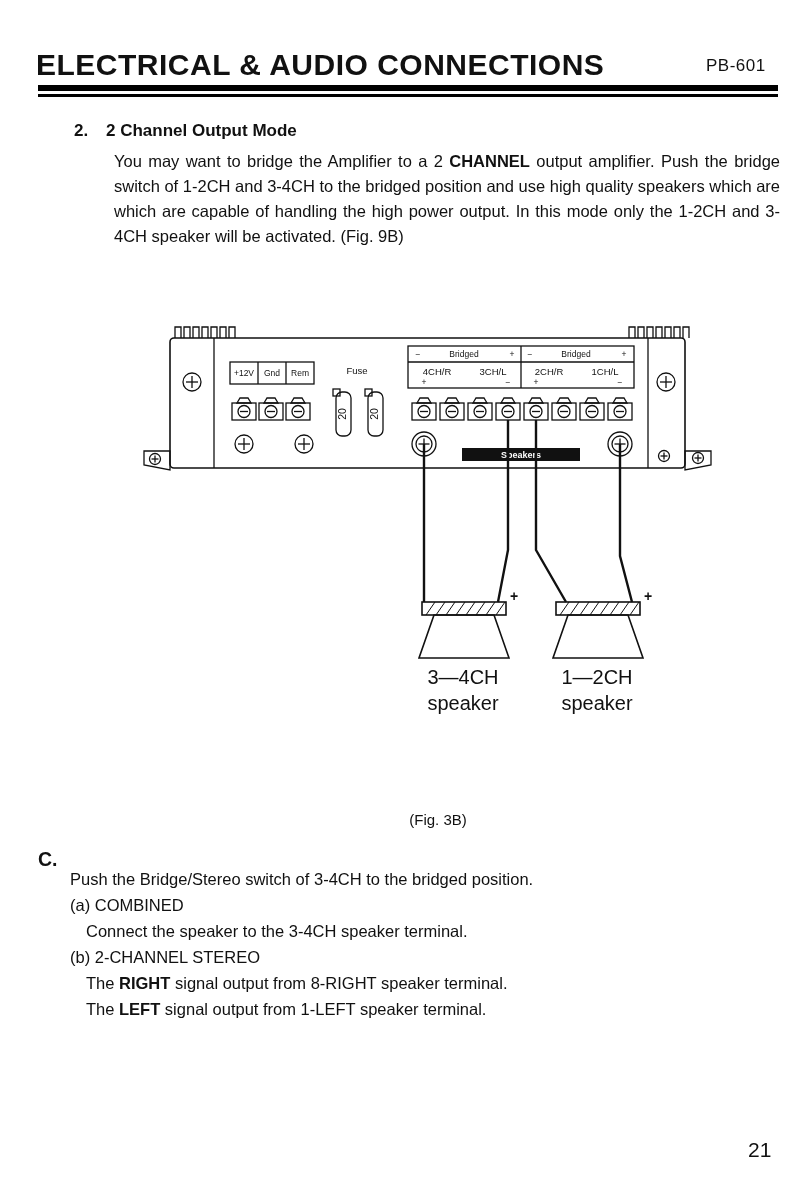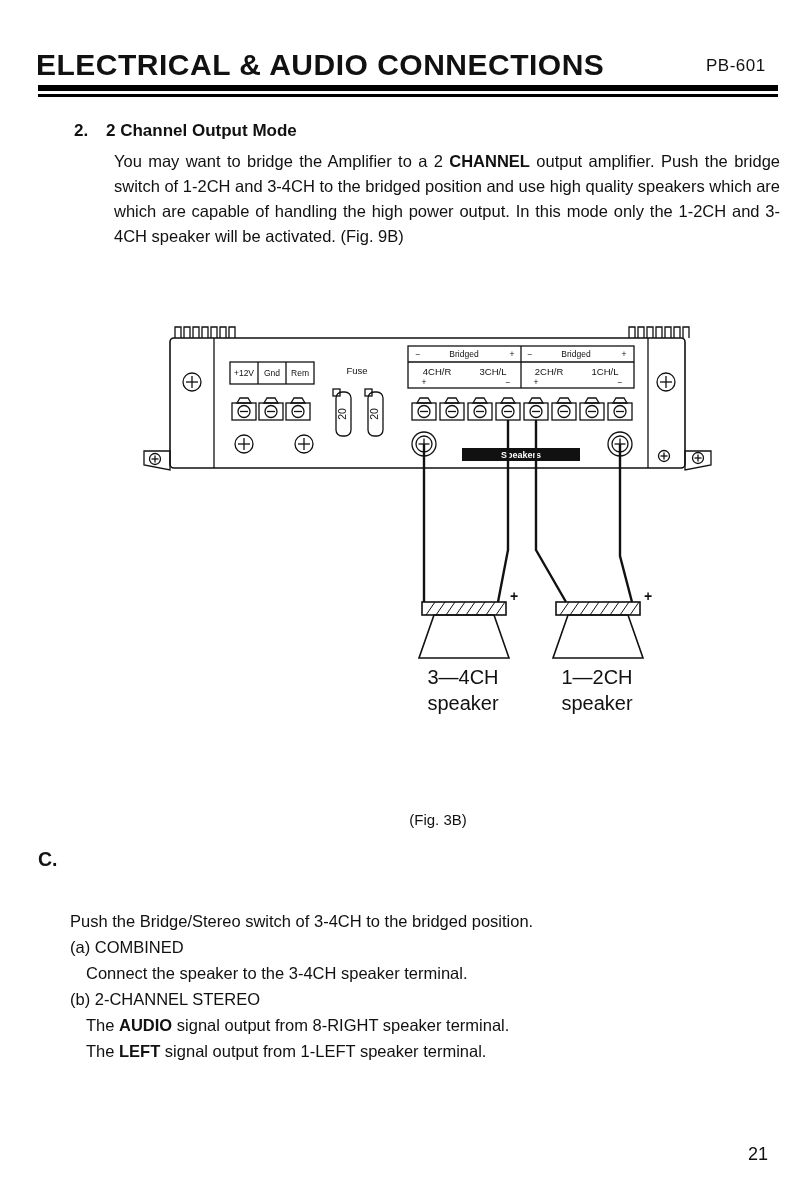--- a/index.html
+++ b/index.html
@@ -12,23 +12,23 @@
   .hdr-model{left:706px;top:56px;font-size:17px;letter-spacing:.5px;}
   .rule-thick{left:38px;top:85px;width:740px;height:6px;background:#000;}
   .rule-thin{left:38px;top:94px;width:740px;height:2.5px;background:#000;}
   .s2-num{left:74px;top:121px;font-size:17px;font-weight:bold;}
   .s2-title{left:106px;top:121px;font-size:17px;font-weight:bold;}
   .s2-body{left:114px;top:149px;width:666px;font-size:16.5px;line-height:25px;text-align:justify;}
   .figure-svg{left:0;top:320px;}
   .fig-caption{left:438px;top:791px;transform:translateX(-50%);font-size:15px;margin-top:20px;}
   .sc-head{left:38px;top:845px;display:flex;font-size:19.5px;font-weight:bold;line-height:28px;}
   .sc-letter{width:34px;}
-  .sc-body{left:70px;top:908px;width:706px;font-size:16.5px;line-height:26px;}
+  .sc-body{left:70px;top:866px;width:706px;font-size:16.5px;line-height:26px;}
   .indent{margin-left:16px;}
-  .pageno{left:748px;top:1138px;font-size:18px;margin-top:6px;}
+  .pageno{left:748px;top:1138px;font-size:21px;}
   svg .ln{fill:none;stroke:#111;stroke-width:1.3px;}
   svg .ln2{fill:none;stroke:#111;stroke-width:1.6px;}
   svg .wire{fill:none;stroke:#111;stroke-width:2.4px;}
   svg .hatch{fill:none;stroke:#111;stroke-width:1px;}
   svg text{font-family:"Liberation Sans",sans-serif;fill:#111;}
   .t8{font-size:8.5px;}
   .t8w{font-size:9px;fill:#fff;font-weight:bold;}
   .t9{font-size:9.5px;}
   .t10{font-size:10.5px;}
   .t13{font-size:14px;font-weight:bold;}
@@ -180,17 +180,17 @@
   <div class="sc-letter">C.</div>
   <div>
   </div>
 </div>
 
 <div class="abs sc-body">
   <div>Push the Bridge/Stereo switch of 3-4CH to the bridged position.</div>
   <div>(a) COMBINED</div>
   <div class="indent">Connect the speaker to the 3-4CH speaker terminal.</div>
   <div>(b) 2-CHANNEL STEREO</div>
-  <div class="indent"><span>The </span><b>AUDIO</b><span> signal output from 8-RIGHT speaker terminal.</span></div>
+  <div class="indent"><span>The </span><b>RIGHT</b><span> signal output from 8-RIGHT speaker terminal.</span></div>
   <div class="indent"><span>The </span><b>LEFT</b><span> signal output from 1-LEFT speaker terminal.</span></div>
 </div>
 
 <div class="abs pageno">21</div>
 
 </body></html>

